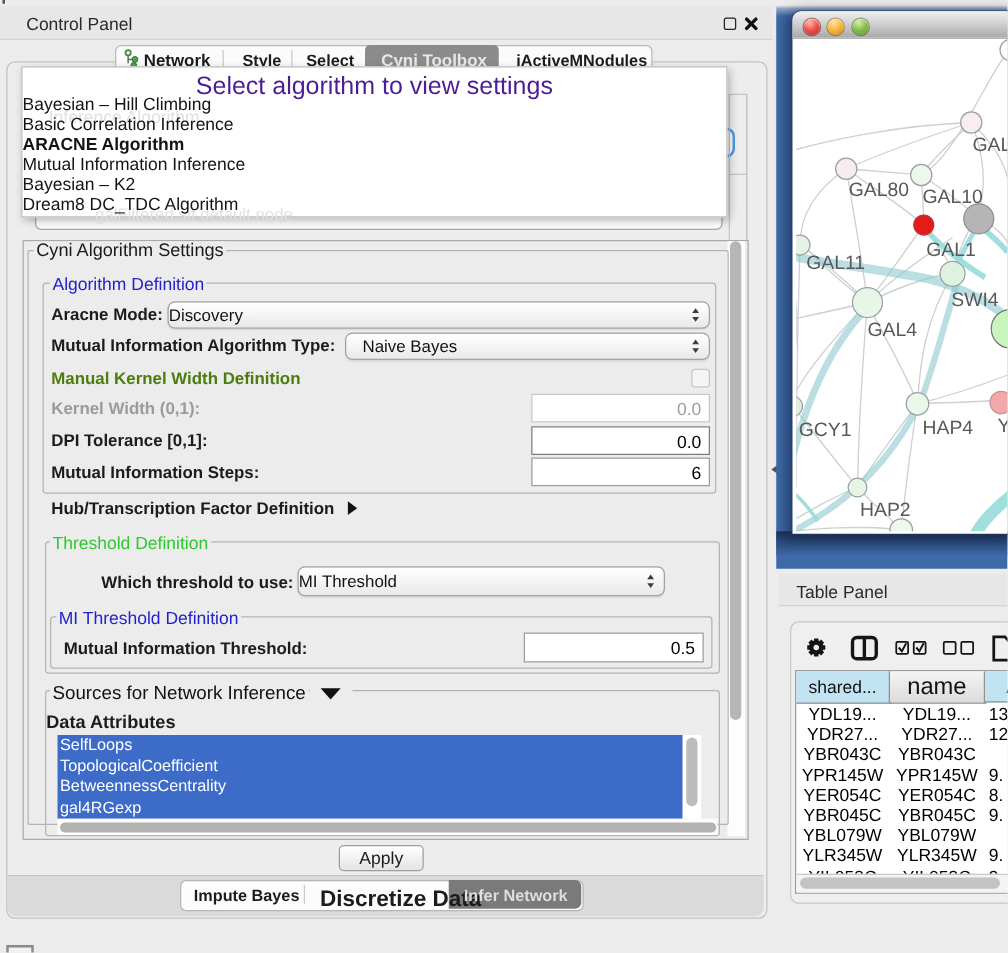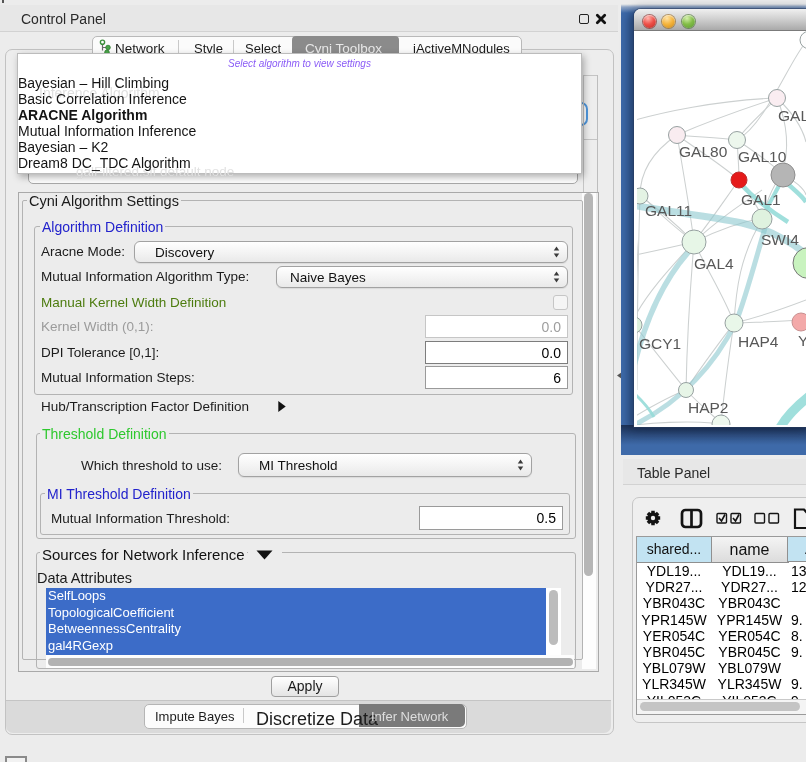--- a/index.html
+++ b/index.html
@@ -1,23 +1,23 @@
 <!DOCTYPE html>
 <html><head>
 <meta charset="utf-8">
 <style>
 html,body{margin:0;padding:0;}
 body{width:806px;height:762px;overflow:hidden;background:#ececec;
  font-family:"Liberation Sans",sans-serif;position:relative;}
 .abs{position:absolute;}
-.lbl{font-weight:normal;font-size:13.5px;color:#1c1c1c;white-space:nowrap;}
+.lbl{font-weight:bold;font-size:13.5px;color:#1c1c1c;white-space:nowrap;}
 .combo{position:absolute;border:1px solid #a2a2a2;border-radius:6px;
  background:linear-gradient(#ffffff,#f2f2f2 60%,#e9e9e9);
  box-shadow:0 1px 1px rgba(0,0,0,0.08);font-size:13.5px;color:#111;}
-.combo .ct{position:absolute;left:20px;top:50%;transform:translateY(-50%);white-space:nowrap;}
+.combo .ct{position:absolute;left:0;top:50%;transform:translateY(-50%);white-space:nowrap;}
 .arr{position:absolute;right:7px;top:50%;transform:translateY(-50%);width:7px;height:12px;}
 .fld{position:absolute;background:#fff;font-size:14px;text-align:right;white-space:nowrap;}
 .fld span{position:absolute;right:6px;top:50%;transform:translateY(-50%);}
 .grp{position:absolute;border:1px solid #b3b3b3;border-radius:3px;}
 .sb-v{position:absolute;background:#b6b6b6;border-radius:5px;}
 </style>
 </head>
 <body>
 
 <div class="abs" style="left:2px;top:0;width:2px;height:3px;background:#555;"></div>
@@ -53,21 +53,21 @@
 <div class="abs" style="left:583px;top:139px;width:14px;height:1px;background:#c4c4c4;"></div>
 <div class="abs" style="left:597px;top:75px;width:1px;height:118px;background:#bdbdbd;"></div>
 
 <div class="abs" style="left:28px;top:160px;width:548px;height:22px;border:1px solid #a8a8a8;border-radius:5px;background:#fdfdfd;overflow:hidden;">
  <div class="abs" style="left:47px;top:3px;font-size:13.5px;color:#dfdfdf;">galFiltered.sif default node</div>
 </div>
 
 <div class="abs" style="left:17px;top:53px;width:563px;height:119px;background:#ffffff;border:1px solid #bcbcbc;box-shadow:2px 3px 7px rgba(0,0,0,0.30);">
  <div class="abs" style="left:21px;top:31px;font-size:14px;color:#e0e0e0;">Inference Algorithm</div>
  <div class="abs" style="left:58px;top:110px;font-size:13.5px;color:#e2e2e2;">galFiltered.sif default node</div>
- <div class="abs" style="left:0;top:4px;width:563px;text-align:center;font-size:10px;color:#8b5cf6;font-style:italic;">Select algorithm to view settings</div>
+ <div class="abs" style="left:0;top:4px;width:563px;text-align:center;font-size:20px;color:#4c1d95;">Select algorithm to view settings</div>
  <div class="abs" style="left:0px;top:21px;font-size:14px;color:#141414;line-height:16px;">
   Bayesian – Hill Climbing<br>
   Basic Correlation Inference<br>
   <b>ARACNE Algorithm</b><br>
   Mutual Information Inference<br>
   Bayesian – K2<br>
   Dream8 DC_TDC Algorithm
  </div>
 </div>
 
@@ -285,21 +285,21 @@
   <path d="M75 10 L77.5 13 L81 6.5" stroke-width="1.6"></path>
   <path d="M89 10 L91.5 13 L95 6.5" stroke-width="1.6"></path>
   <rect x="111" y="5.5" width="9.5" height="9.5" rx="1"></rect>
   <rect x="125" y="5.5" width="9.5" height="9.5" rx="1"></rect>
  </g>
  <path d="M151 1.5 L160 1.5 L164 6 L164 20 L151 20 Z" fill="none" stroke="#141414" stroke-width="2.2"></path>
 </svg>
 
 <div class="abs" style="left:636px;top:536px;width:170px;height:177px;background:#fff;border:1px solid #9a9a9a;border-right:none;overflow:hidden;">
  <div class="abs" style="left:0;top:0;width:74px;height:25px;background:#c2e3f2;border-right:2px solid #909090;border-bottom:1px solid #8f8f8f;text-align:center;font-size:14px;color:#111;line-height:25px;">shared...</div>
- <div class="abs" style="left:75px;top:0;width:75px;height:25px;background:linear-gradient(#f4f4f4,#dcdcdc);border-right:2px solid #909090;border-bottom:1px solid #8f8f8f;text-align:center;font-size:16px;color:#111;line-height:25px;">name</div>
+ <div class="abs" style="left:75px;top:0;width:75px;height:25px;background:linear-gradient(#f4f4f4,#dcdcdc);border-right:2px solid #909090;border-bottom:1px solid #8f8f8f;text-align:center;font-size:19px;color:#111;line-height:25px;">name</div>
  <div class="abs" style="left:151px;top:0;width:60px;height:25px;background:#c2e3f2;border-bottom:1px solid #8f8f8f;text-align:left;padding-left:17px;font-size:14px;color:#111;line-height:25px;box-sizing:border-box;">A</div>
  <div class="abs" style="left:0;top:26px;width:74px;text-align:center;font-size:14px;color:#000;line-height:16.2px;">YDL19...<br>YDR27...<br>YBR043C<br>YPR145W<br>YER054C<br>YBR045C<br>YBL079W<br>YLR345W<br>YIL053C</div>
  <div class="abs" style="left:75px;top:26px;width:75px;text-align:center;font-size:14px;color:#000;line-height:16.2px;">YDL19...<br>YDR27...<br>YBR043C<br>YPR145W<br>YER054C<br>YBR045C<br>YBL079W<br>YLR345W<br>YIL053C</div>
  <div class="abs" style="left:154px;top:26px;width:40px;text-align:left;font-size:14px;color:#000;line-height:16.2px;">13<br>12<br>&nbsp;<br>9.<br>8.<br>9.<br>&nbsp;<br>9.<br>9.</div>
 
  <div class="abs" style="left:0;top:162px;width:170px;height:15px;background:#f4f4f4;border-top:1px solid #c9c9c9;"></div>
  <div class="abs" style="left:3px;top:165px;width:160px;height:9px;background:#c4c4c4;border-radius:4.5px;"></div>
 </div>
 
 </body></html>

